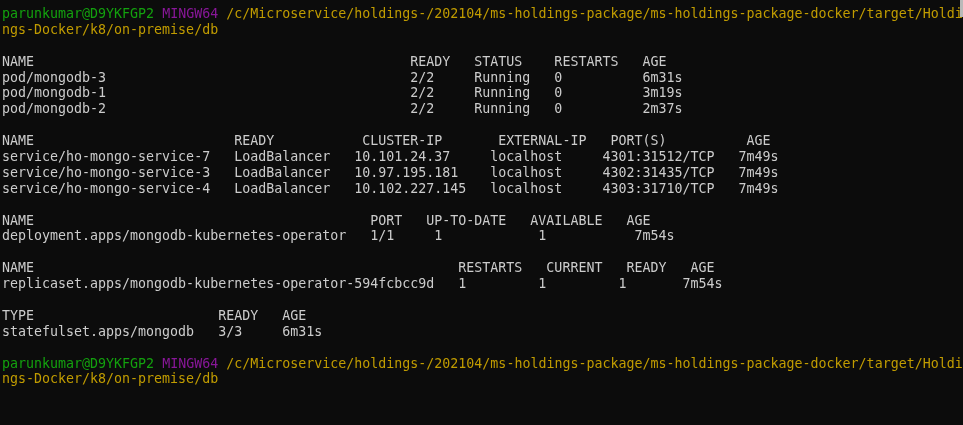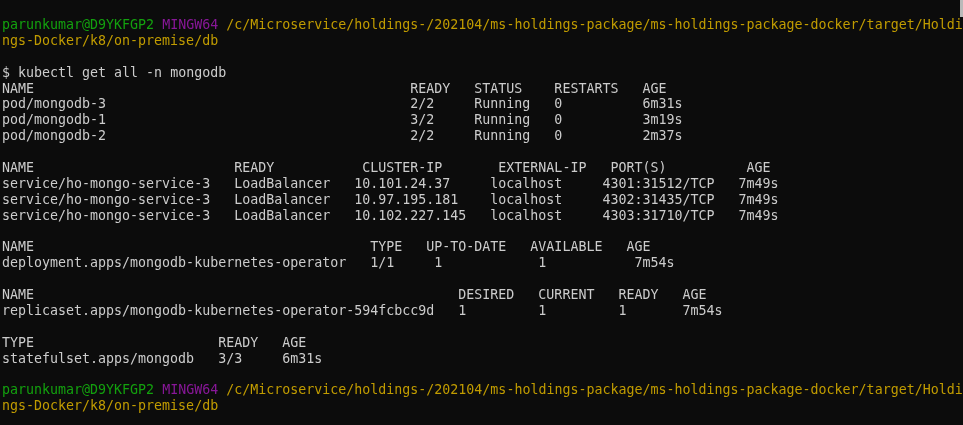--- a/index.html
+++ b/index.html
@@ -10,21 +10,21 @@
   .terminal {
     position: relative;
     width: 963px;
     height: 425px;
     overflow: hidden;
     background: #0c0c0c;
     font-family: "DejaVu Sans Mono", "Liberation Mono", monospace;
     font-size: 13.3px;
     line-height: 15.9px;
     color: #cccccc;
-    padding: 17px 0 0 2px;
+    padding: 6px 0 0 2px;
     box-sizing: border-box;
     cursor: text;
   }
   .line {
     white-space: pre;
     height: 15.9px;
   }
   .block {
     margin-bottom: 15.9px; 
   }
@@ -43,40 +43,39 @@
 </head>
 <body>
 
 <div class="terminal">
 
   <div class="block">
     <div class="line"><span class="fg-user">parunkumar@D9YKFGP2</span> <span class="fg-plat">MINGW64</span> <span class="fg-path">/c/Microservice/holdings-/202104/ms-holdings-package/ms-holdings-package-docker/target/Holdi</span></div>
     <div class="line"><span class="fg-path">ngs-Docker/k8/on-premise/db</span></div>
   </div>
 
-  <div class="line"><span>$</span> <span>kubectl get all -n mongodb</span></div>
 
   <div class="block">
       <div class="line">NAME                                               READY   STATUS    RESTARTS   AGE</div>
       <div class="line">pod/mongodb-3                                      2/2     Running   0          6m31s</div>
-      <div class="line">pod/mongodb-1                                      3/2     Running   0          3m19s</div>
+      <div class="line">pod/mongodb-1                                      2/2     Running   0          3m19s</div>
       <div class="line">pod/mongodb-2                                      2/2     Running   0          2m37s</div>
     </div>
   <div class="block">
       <div class="line">NAME                         READY           CLUSTER-IP       EXTERNAL-IP   PORT(S)          AGE</div>
-      <div class="line">service/ho-mongo-service-3   LoadBalancer   10.101.24.37     localhost     4301:31512/TCP   7m49s</div>
+      <div class="line">service/ho-mongo-service-7   LoadBalancer   10.101.24.37     localhost     4301:31512/TCP   7m49s</div>
       <div class="line">service/ho-mongo-service-3   LoadBalancer   10.97.195.181    localhost     4302:31435/TCP   7m49s</div>
-      <div class="line">service/ho-mongo-service-3   LoadBalancer   10.102.227.145   localhost     4303:31710/TCP   7m49s</div>
+      <div class="line">service/ho-mongo-service-4   LoadBalancer   10.102.227.145   localhost     4303:31710/TCP   7m49s</div>
     </div>
   <div class="block">
-      <div class="line">NAME                                          TYPE   UP-TO-DATE   AVAILABLE   AGE</div>
+      <div class="line">NAME                                          PORT   UP-TO-DATE   AVAILABLE   AGE</div>
       <div class="line">deployment.apps/mongodb-kubernetes-operator   1/1     1            1           7m54s</div>
     </div>
   <div class="block">
-      <div class="line">NAME                                                     DESIRED   CURRENT   READY   AGE</div>
+      <div class="line">NAME                                                     RESTARTS   CURRENT   READY   AGE</div>
       <div class="line">replicaset.apps/mongodb-kubernetes-operator-594fcbcc9d   1         1         1       7m54s</div>
     </div>
   <div class="block">
       <div class="line">TYPE                       READY   AGE</div>
       <div class="line">statefulset.apps/mongodb   3/3     6m31s</div>
     </div>
 
   <div>
     <div class="line"><span class="fg-user">parunkumar@D9YKFGP2</span> <span class="fg-plat">MINGW64</span> <span class="fg-path">/c/Microservice/holdings-/202104/ms-holdings-package/ms-holdings-package-docker/target/Holdi</span></div>
     <div class="line"><span class="fg-path">ngs-Docker/k8/on-premise/db</span></div>

